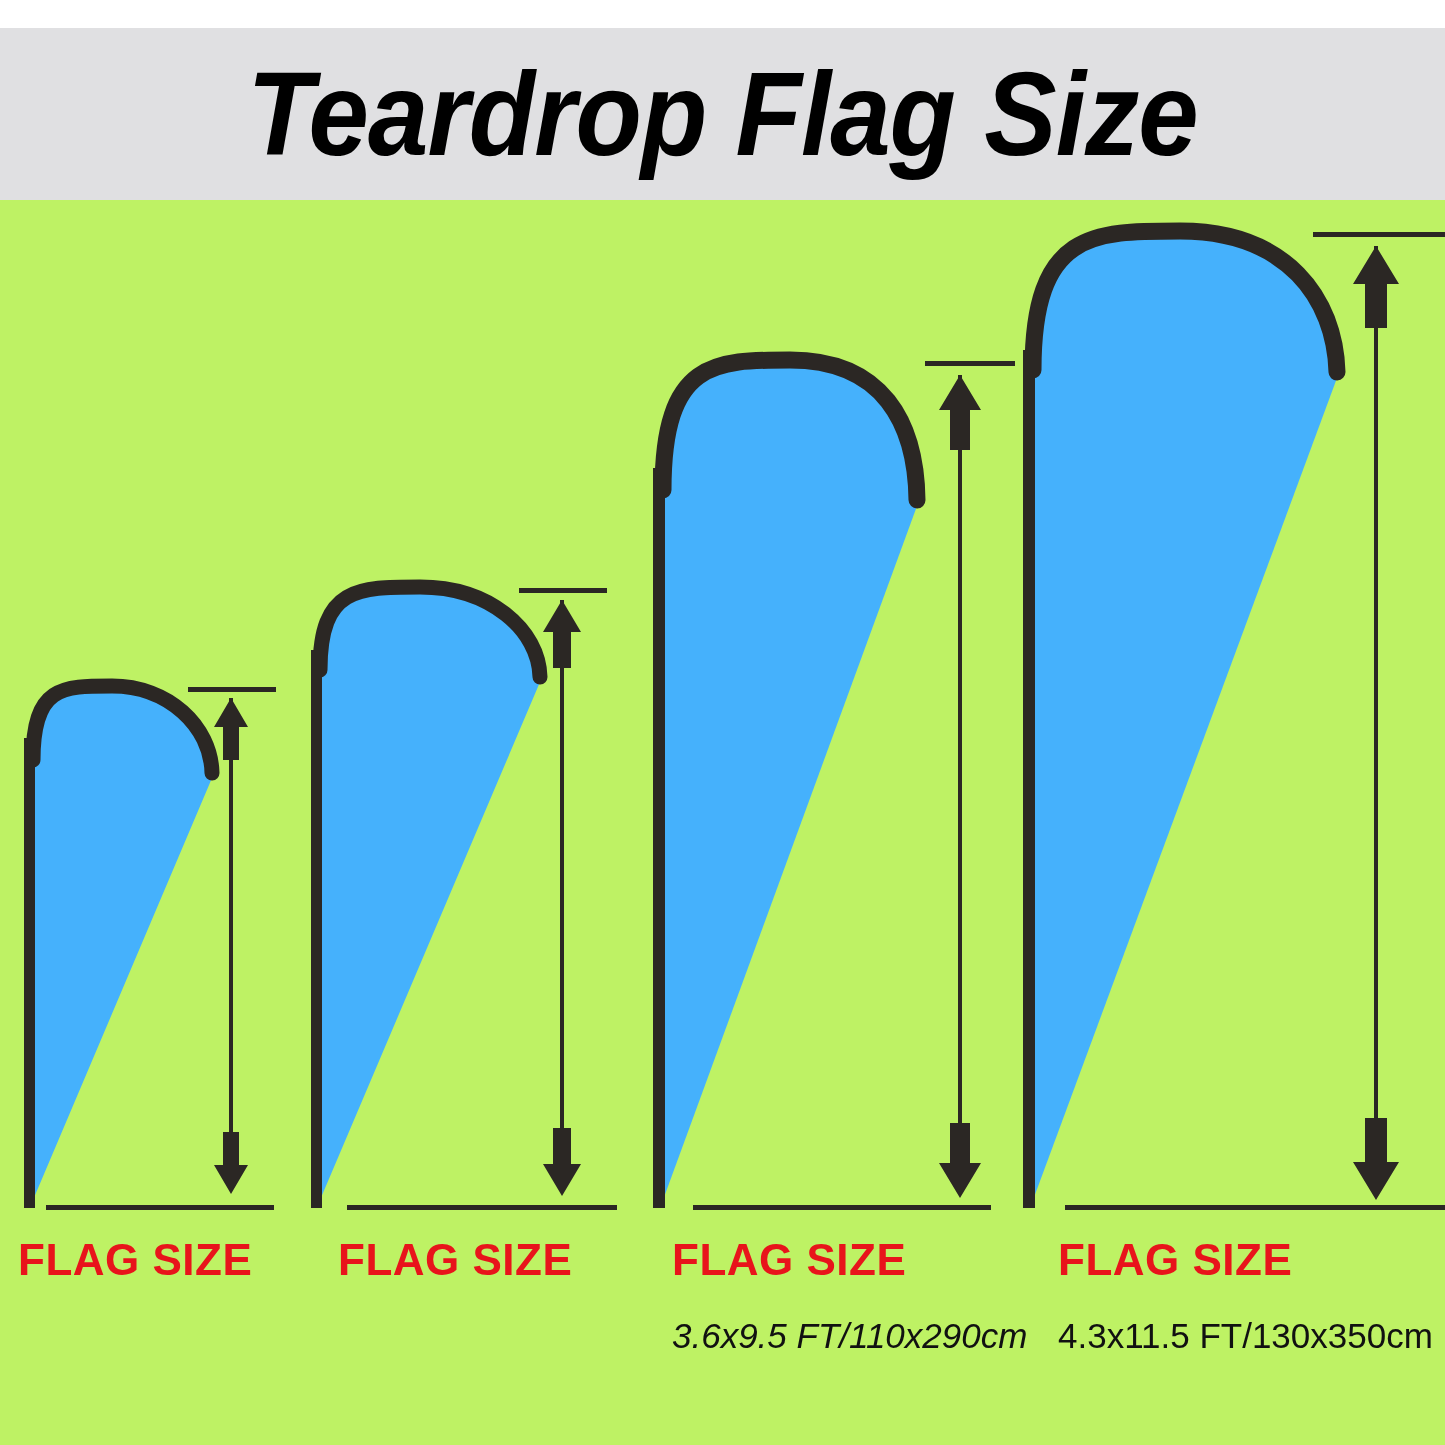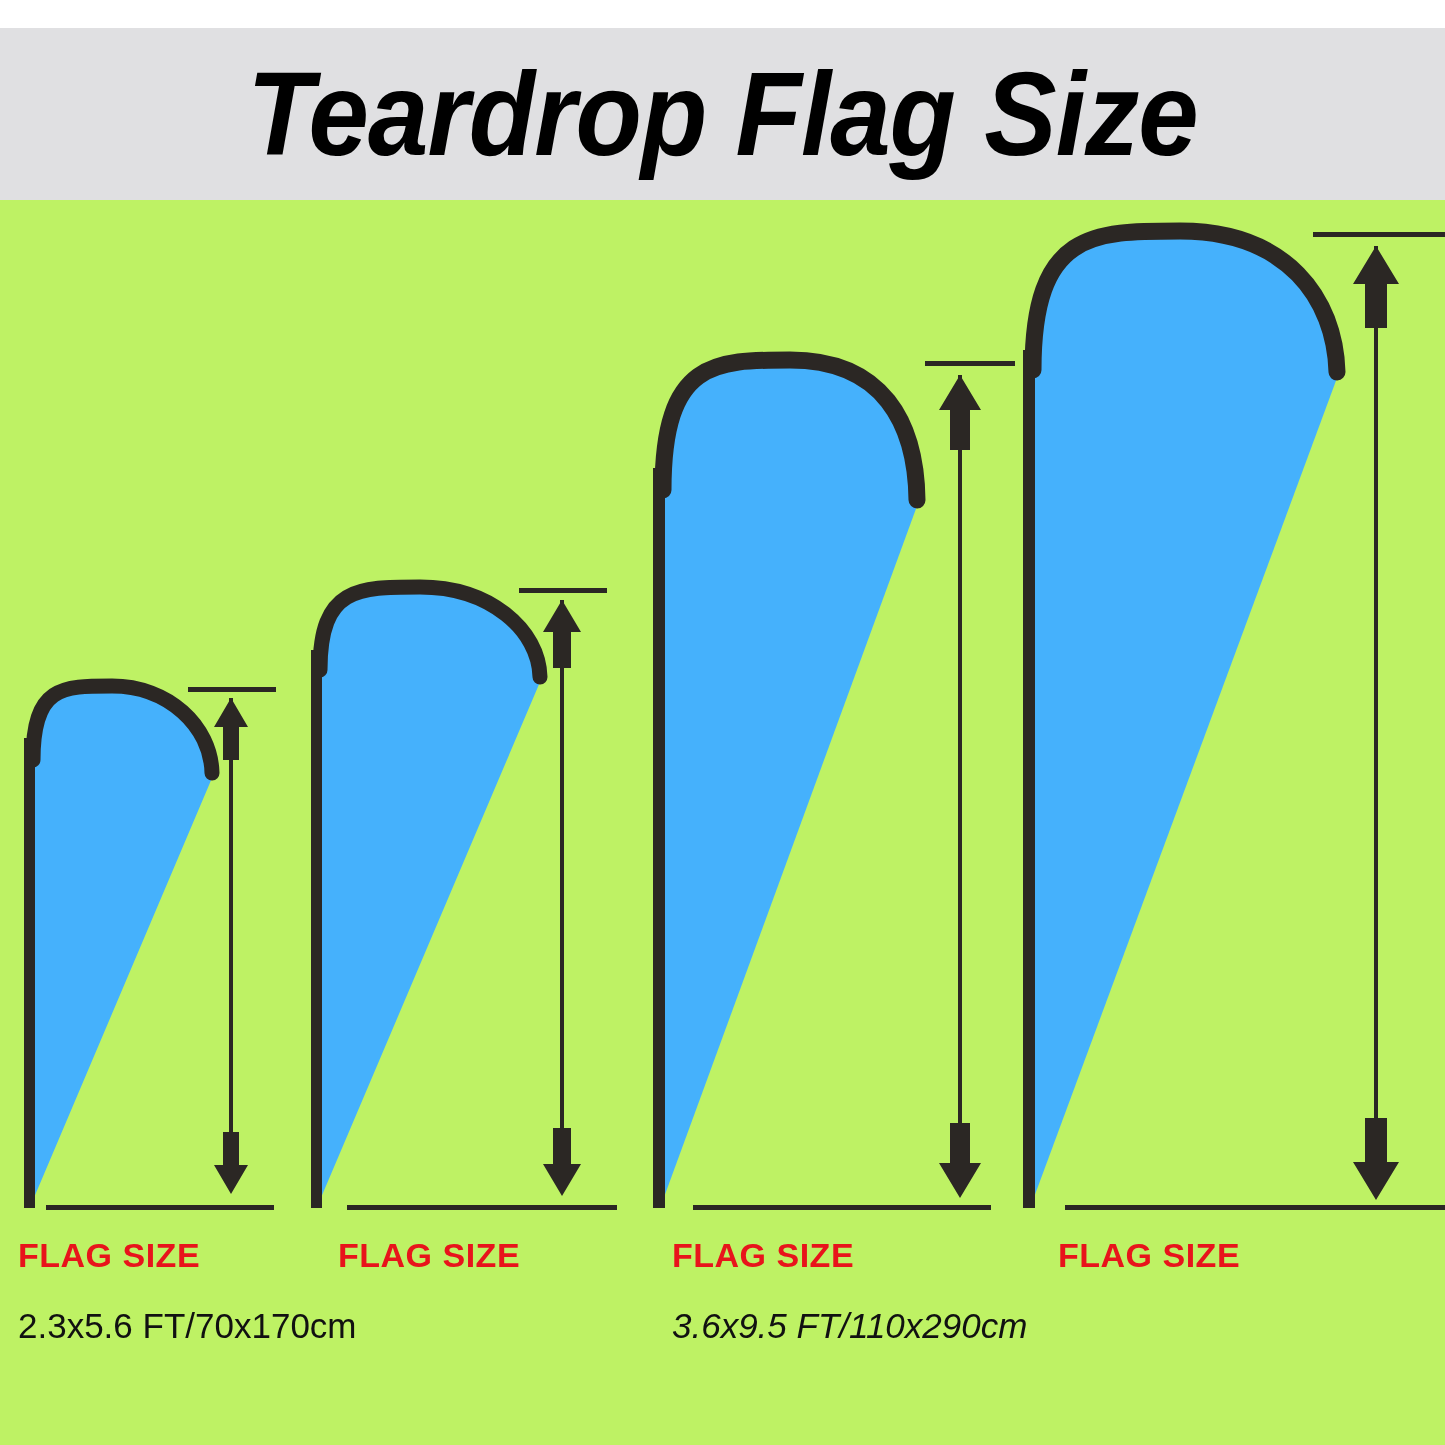--- a/index.html
+++ b/index.html
@@ -77,21 +77,21 @@
     width: 1445px;
     height: 235px;
   }
   .caption-block {
     position: absolute;
     top: 0;
   }
   .caption-title {
     font-family: "Liberation Sans", sans-serif;
     font-weight: 700;
-    font-size: 34px;
+    font-size: 44px;
     color: #e8141b;
     letter-spacing: 0.5px;
     white-space: nowrap;
     line-height: 1;
   }
   .caption-value {
     margin-top: 36px;
     font-family: "Liberation Sans", sans-serif;
     font-weight: 400;
     font-size: 35px;
@@ -201,31 +201,31 @@
       </svg>
 
     </div>
 
   </div>
 
   <div id="captions">
 
     <div class="caption-block" style="left:18px;">
       <div class="caption-title" style="color: rgb(232, 20, 27);">FLAG SIZE</div>
-      <div class="caption-value" style="color: rgb(17, 17, 17);">2.3x5.6 FT/70x170cm</div>
     </div>
 
     <div class="caption-block" style="left:338px;">
       <div class="caption-title" style="color: rgb(232, 20, 27);">FLAG SIZE</div>
     </div>
 
     <div class="caption-block" style="left:672px;">
       <div class="caption-title" style="color: rgb(232, 20, 27);">FLAG SIZE</div>
       <div class="caption-value" style="color: rgb(17, 17, 17); font-style: italic;">3.6x9.5 FT/110x290cm</div>
     </div>
 
     <div class="caption-block" style="left:1058px;">
       <div class="caption-title" style="color: rgb(232, 20, 27);">FLAG SIZE</div>
+      <div class="caption-value" style="color: rgb(17, 17, 17);">4.3x11.5 FT/130x350cm</div>
     </div>
 
   </div>
 
 </div>
 
 </body></html>

